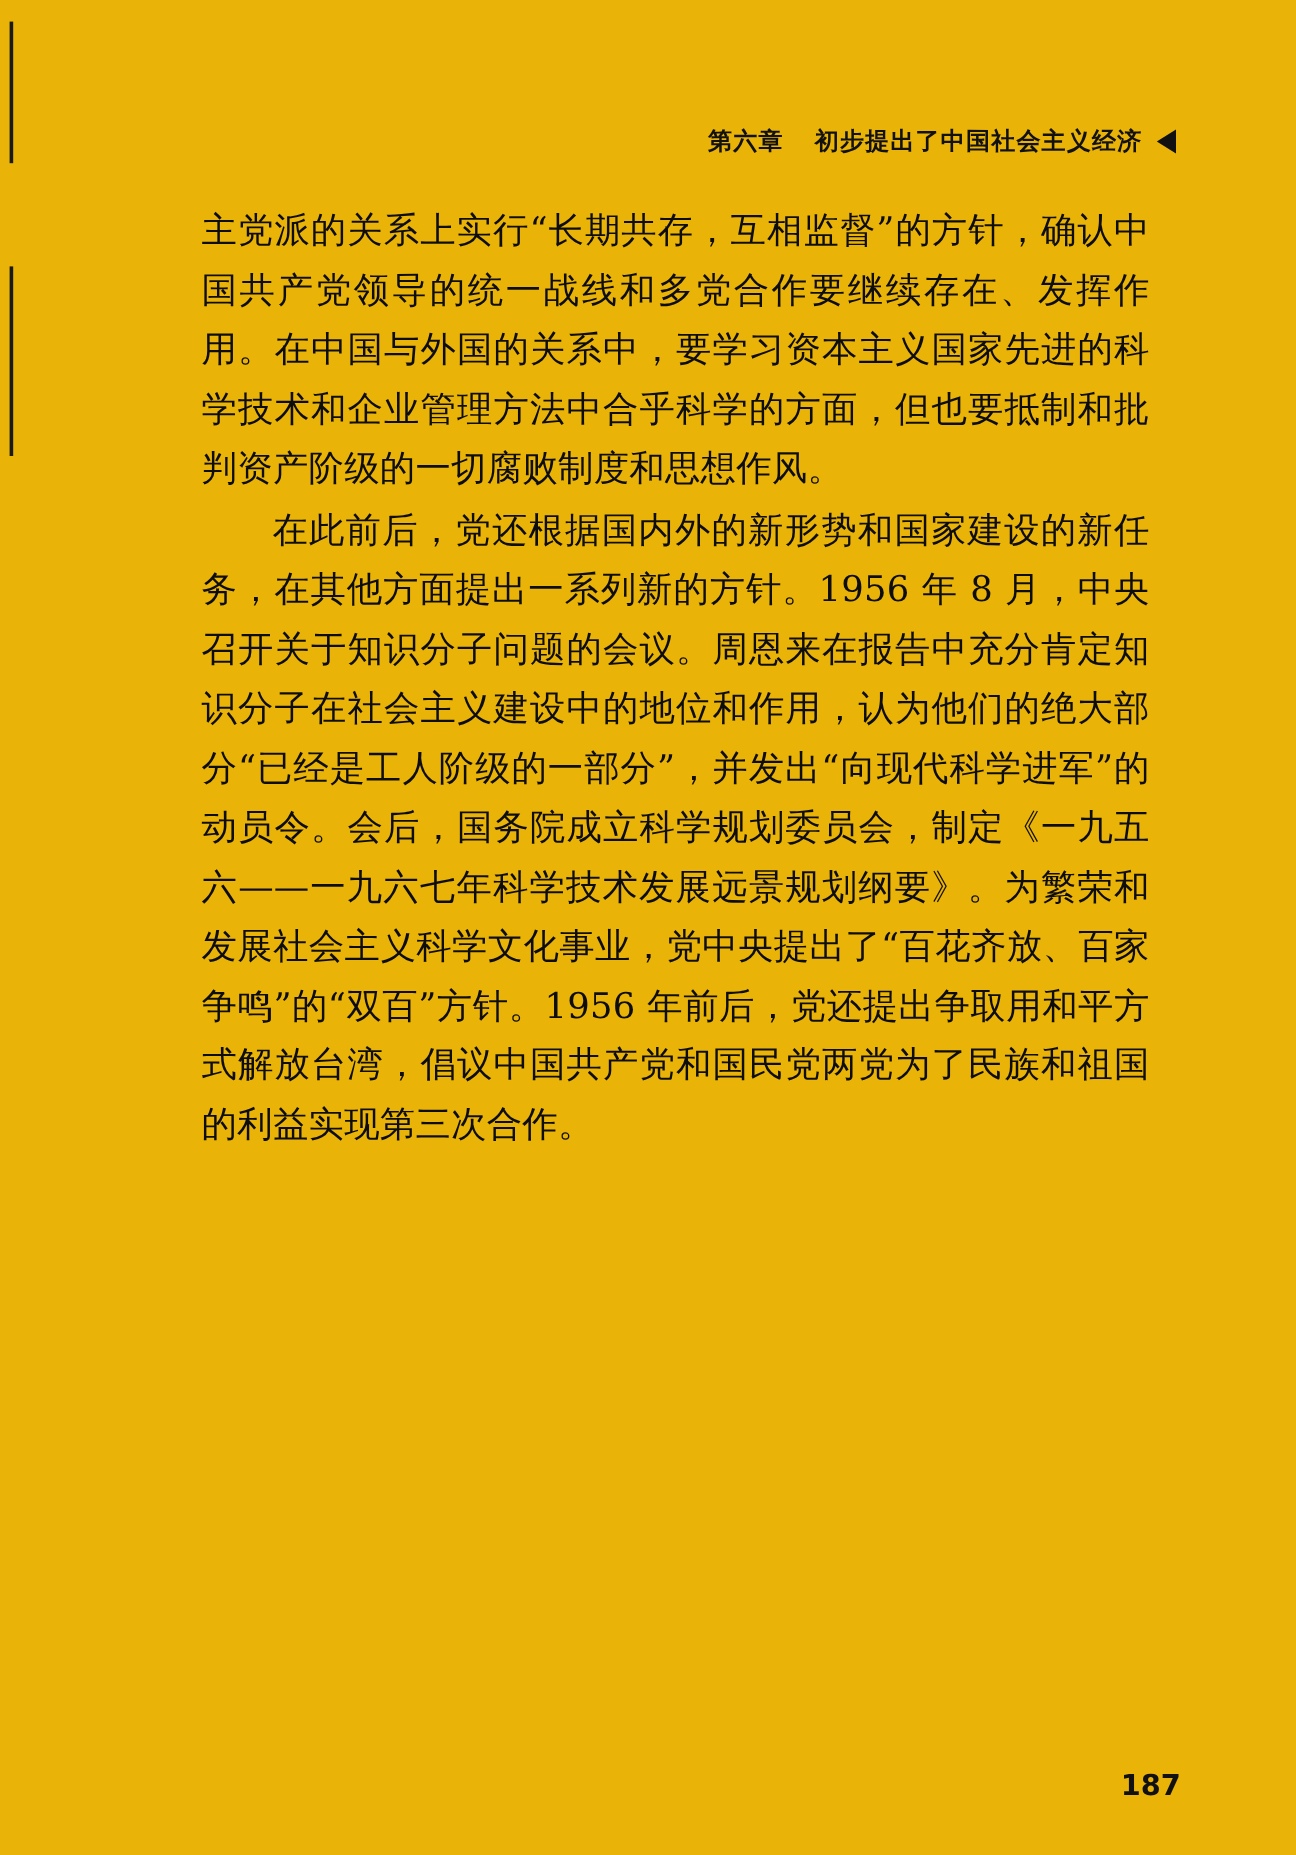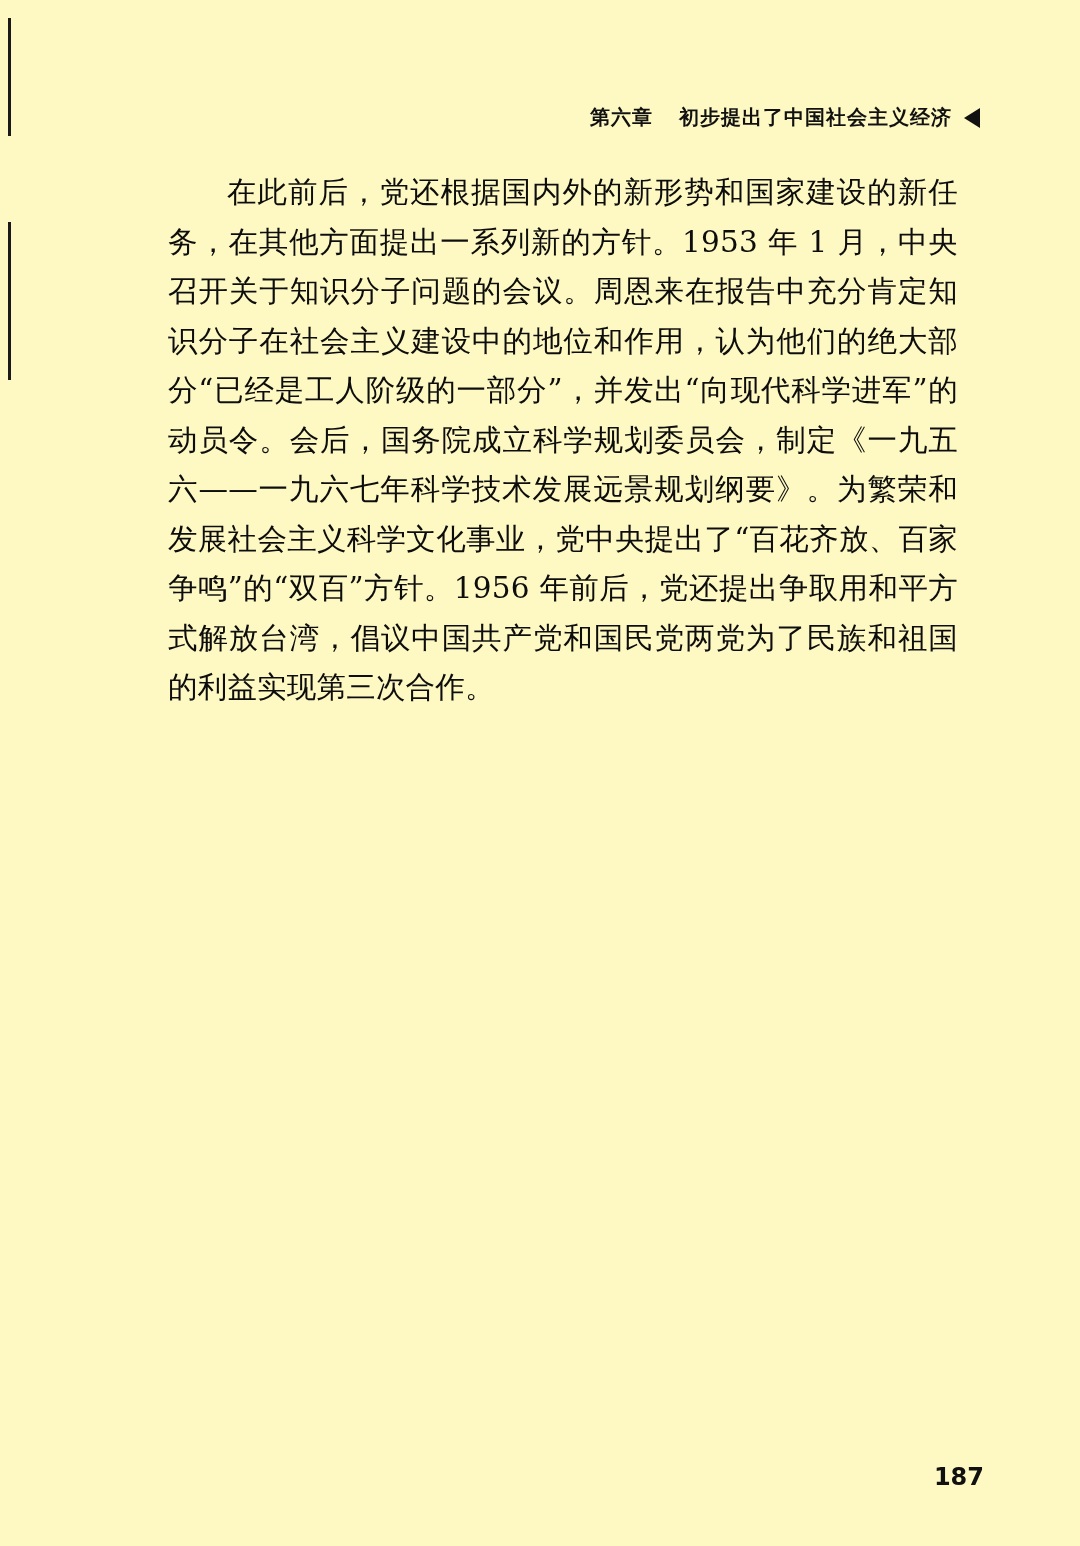--- a/index.html
+++ b/index.html
@@ -12,21 +12,21 @@
     height: 1546px;
     position: relative;
     font-family: "DejaVu Serif", "Liberation Serif", serif;
     color: #000000;
     overflow: hidden;
   }
 
   .page {
     position: absolute;
     inset: 0;
-    background: #fef9c3;
+    background: #eab308;
   }
 
   
   .spine-mark {
     position: absolute;
     left: 8px;
     width: 3px;
     background: #1a1a1a;
   }
   .spine-mark.top { top: 18px; height: 118px; }
@@ -74,21 +74,21 @@
     text-justify: inter-ideograph;
     letter-spacing: 0.2px;
     color: #0d0d0d;
   }
   p.para.indent { text-indent: 2em; }
   p.para:last-child { margin-bottom: 0; }
 
   .page-number {
     position: absolute;
     right: 96px;
-    bottom: 55px;
+    bottom: 44px;
     font-family: "DejaVu Sans", "Liberation Sans", sans-serif;
     font-size: 24px;
     font-weight: 700;
     color: #111;
   }
 </style>
 </head>
 <body>
 
 <div class="page">
@@ -97,18 +97,19 @@
   <div class="spine-mark bottom"></div>
 
   <div class="header">
     <span class="header-title">第六章</span>
     <span style="display:inline-block;width:26px"></span>
     <span class="header-title">初步提出了中国社会主义经济</span>
     <span class="header-marker"></span>
   </div>
 
   <div class="content">
-    <p class="para indent">在此前后，党还根据国内外的新形势和国家建设的新任务，在其他方面提出一系列新的方针。1953 年 1 月，中央召开关于知识分子问题的会议。周恩来在报告中充分肯定知识分子在社会主义建设中的地位和作用，认为他们的绝大部分“已经是工人阶级的一部分”，并发出“向现代科学进军”的动员令。会后，国务院成立科学规划委员会，制定《一九五六——一九六七年科学技术发展远景规划纲要》。为繁荣和发展社会主义科学文化事业，党中央提出了“百花齐放、百家争鸣”的“双百”方针。1956 年前后，党还提出争取用和平方式解放台湾，倡议中国共产党和国民党两党为了民族和祖国的利益实现第三次合作。</p>
+    <p class="para">主党派的关系上实行“长期共存，互相监督”的方针，确认中国共产党领导的统一战线和多党合作要继续存在、发挥作用。在中国与外国的关系中，要学习资本主义国家先进的科学技术和企业管理方法中合乎科学的方面，但也要抵制和批判资产阶级的一切腐败制度和思想作风。</p>
+    <p class="para indent">在此前后，党还根据国内外的新形势和国家建设的新任务，在其他方面提出一系列新的方针。1956 年 8 月，中央召开关于知识分子问题的会议。周恩来在报告中充分肯定知识分子在社会主义建设中的地位和作用，认为他们的绝大部分“已经是工人阶级的一部分”，并发出“向现代科学进军”的动员令。会后，国务院成立科学规划委员会，制定《一九五六——一九六七年科学技术发展远景规划纲要》。为繁荣和发展社会主义科学文化事业，党中央提出了“百花齐放、百家争鸣”的“双百”方针。1956 年前后，党还提出争取用和平方式解放台湾，倡议中国共产党和国民党两党为了民族和祖国的利益实现第三次合作。</p>
   </div>
 
   <div class="page-number">187</div>
 
 </div>
 
 </body></html>

